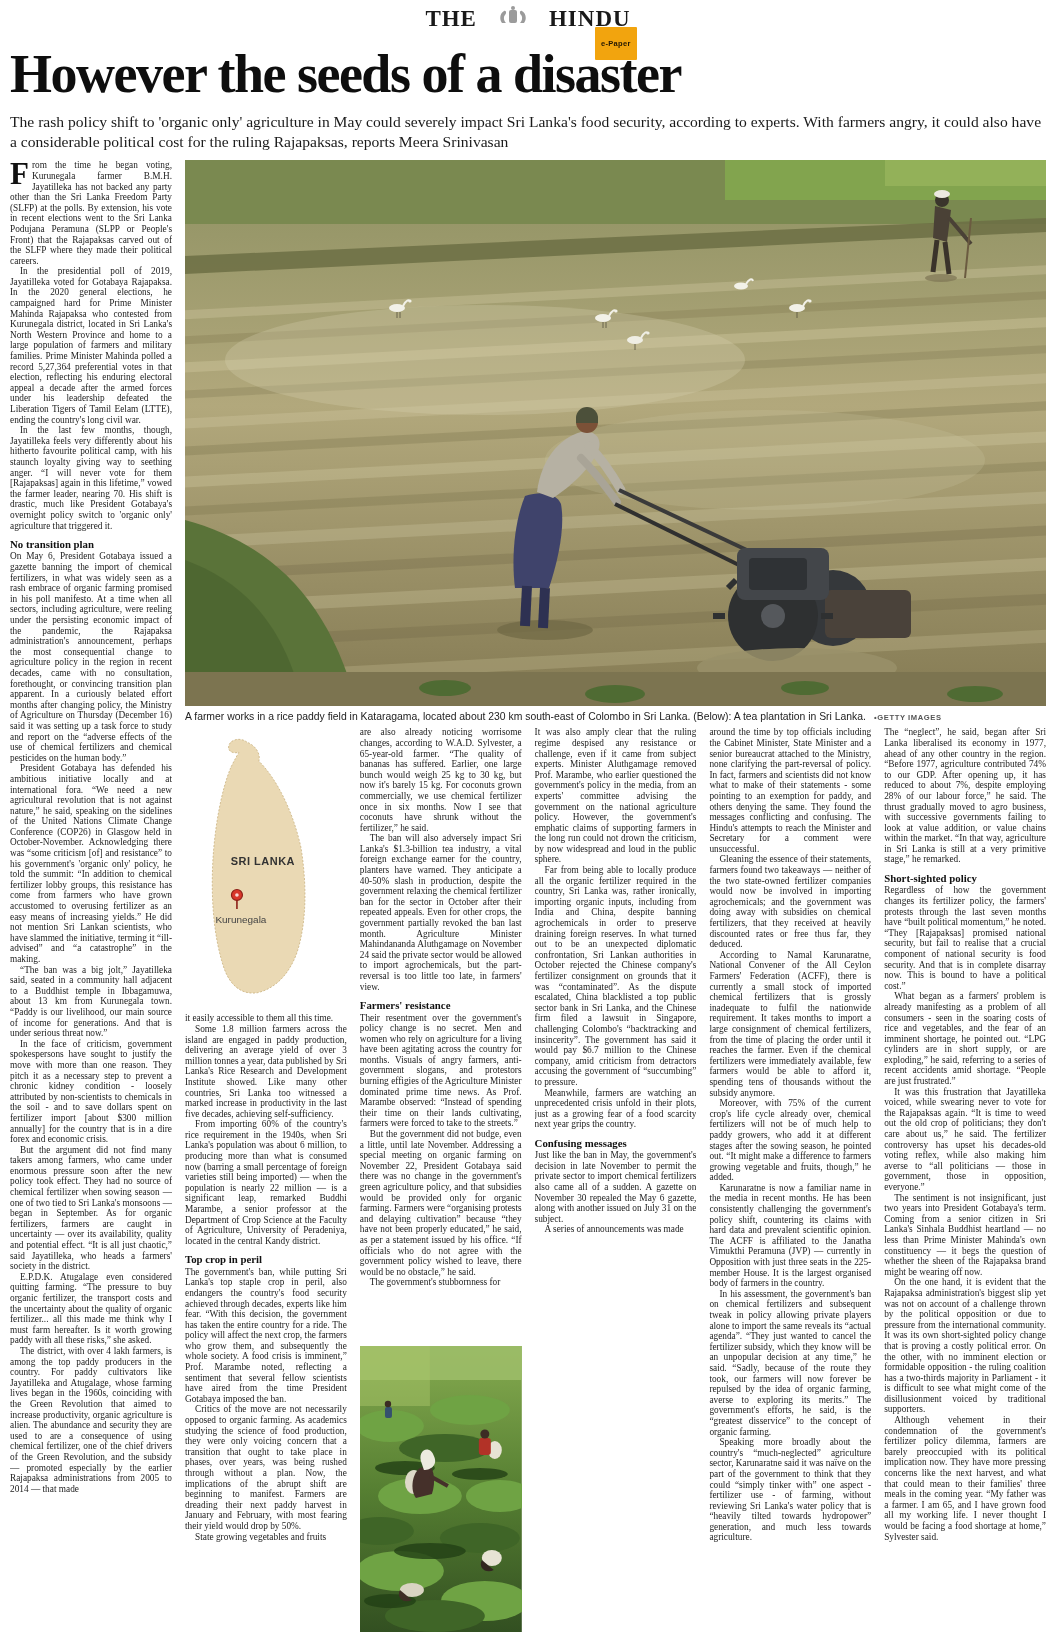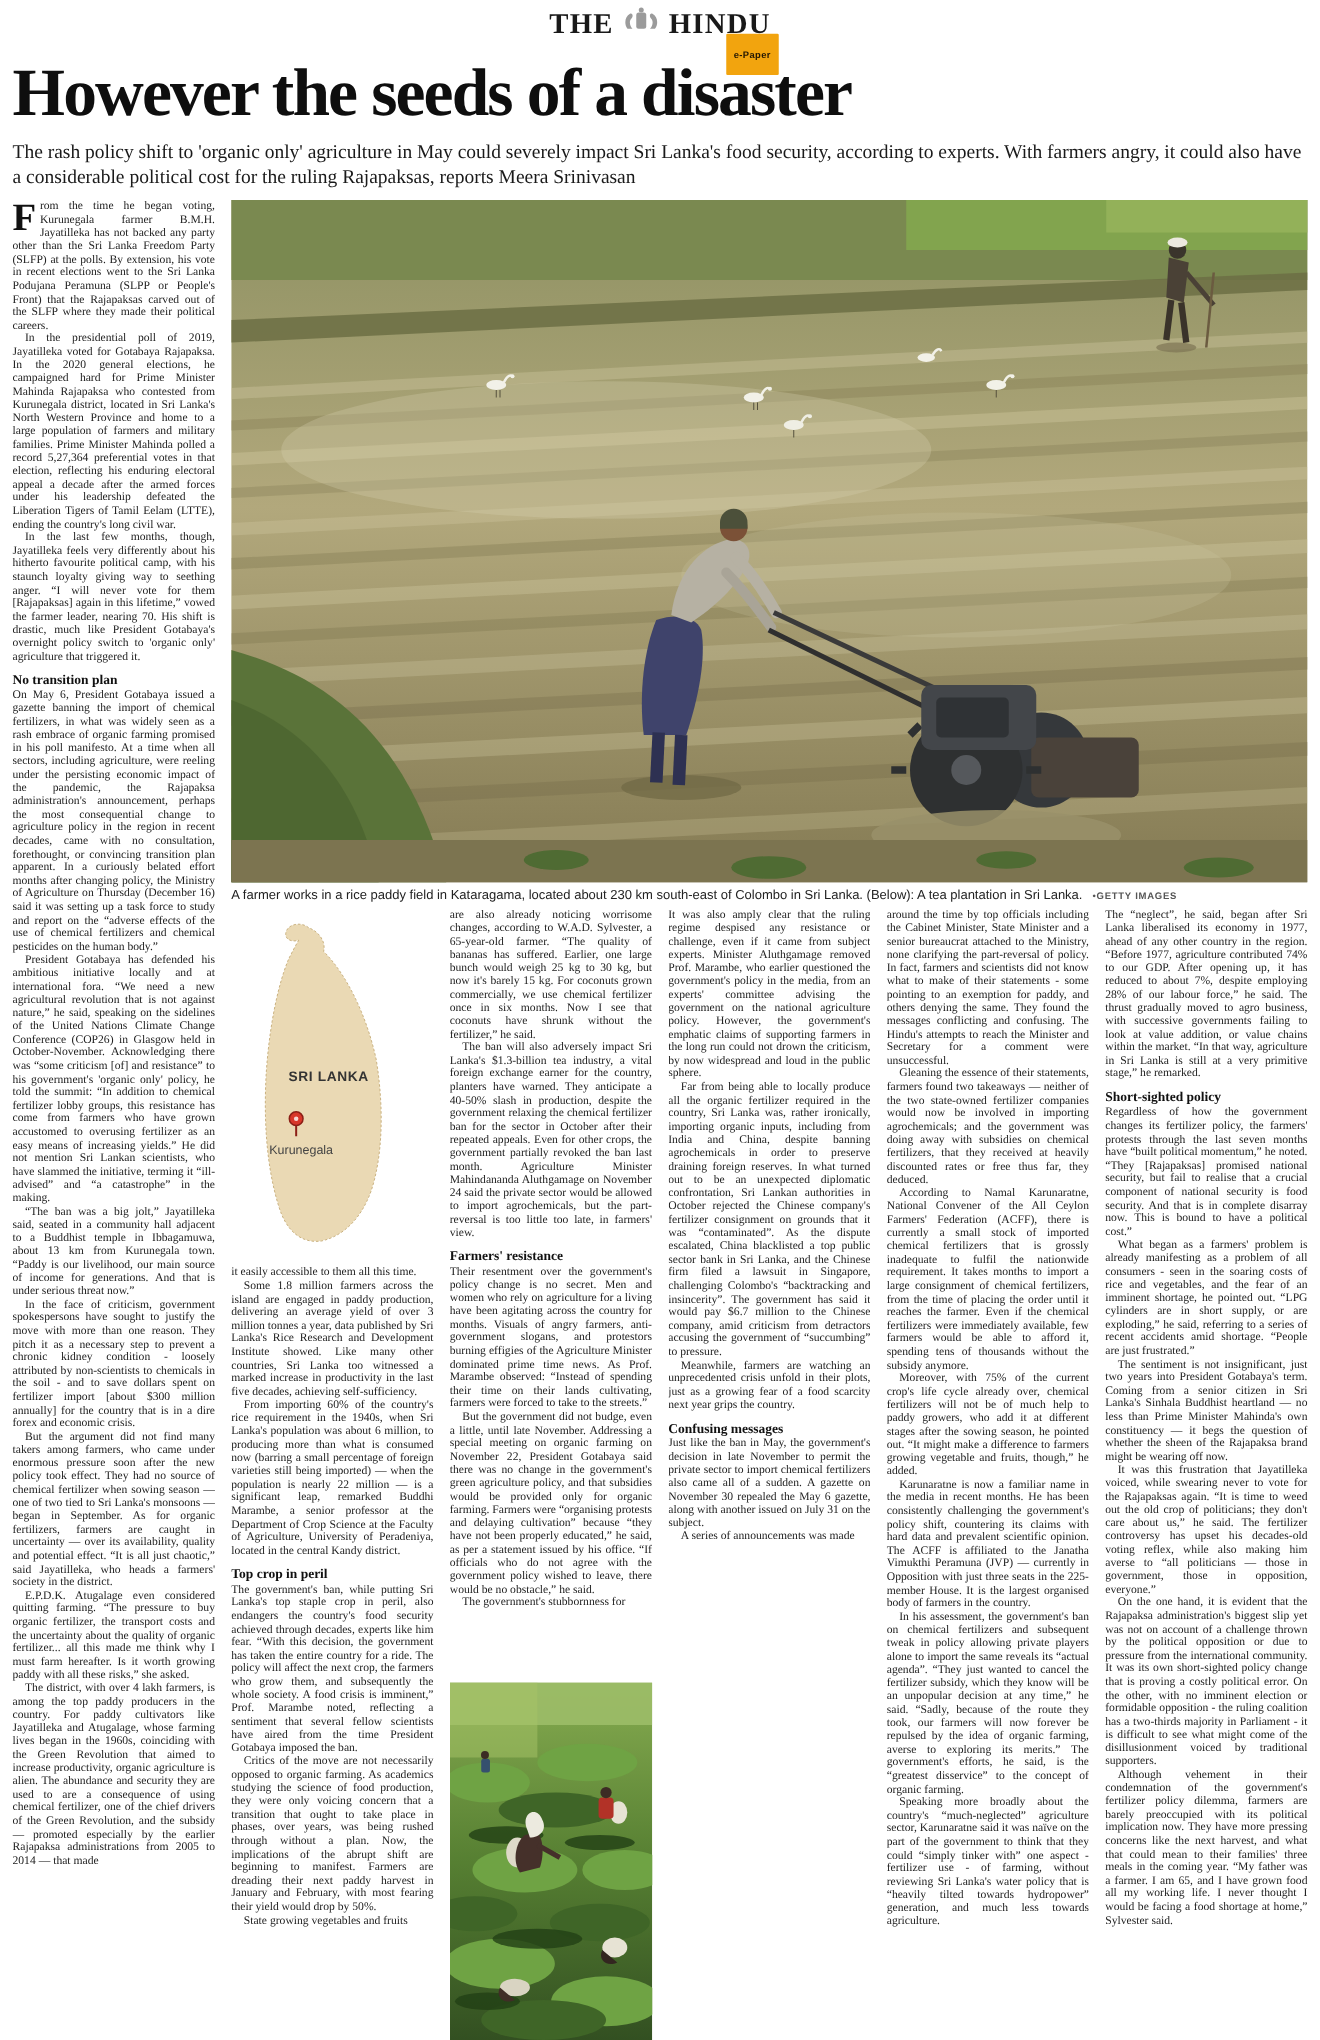--- a/index.html
+++ b/index.html
@@ -1,20 +1,20 @@
 <!DOCTYPE html>
 <html><head>
 <meta charset="utf-8">
 <style>
   html,body{margin:0;padding:0;}
   body{width:1056px;height:1632px;background:#ffffff;color:#1c1c1c;
        font-family:"Liberation Serif","DejaVu Serif",serif;overflow:hidden;position:relative;}
   
   .masthead-row{position:relative;height:36px;padding-top:5px;display:flex;justify-content:center;align-items:flex-start;}
-  .wordmark{display:flex;align-items:center;gap:5px;position:relative;}
+  .wordmark{display:flex;align-items:center;gap:19px;position:relative;}
   .mh-text{font-size:23px;font-weight:700;letter-spacing:1px;color:#191919;line-height:1;}
   .epaper-badge{position:absolute;right:-6px;top:22px;background:#f2a40e;color:#231703;
     font-family:"Liberation Sans","DejaVu Sans",sans-serif;font-size:7.5px;font-weight:700;
     padding:12px 6px;border-radius:1px;letter-spacing:.3px;}
   
   .headline{margin:6px 10px 0;font-size:54px;font-weight:700;letter-spacing:-1.5px;line-height:1.02;color:#0e0e0e;}
   .standfirst{margin:10px 10px 9px;font-size:15.6px;line-height:1.26;color:#1a1a1a;}
   .standfirst b{font-weight:400;}
   
   .content{display:flex;gap:13px;padding:0 10px;height:1474px;}
@@ -317,20 +317,20 @@
           <p class="para">Moreover, with 75% of the current crop's life cycle already over, chemical fertilizers will not be of much help to paddy growers, who add it at different stages after the sowing season, he pointed out. “It might make a difference to farmers growing vegetable and fruits, though,” he added.</p>
           <p class="para">Karunaratne is now a familiar name in the media in recent months. He has been consistently challenging the government's policy shift, countering its claims with hard data and prevalent scientific opinion. The ACFF is affiliated to the Janatha Vimukthi Peramuna (JVP) — currently in Opposition with just three seats in the 225-member House. It is the largest organised body of farmers in the country.</p>
           <p class="para">In his assessment, the government's ban on chemical fertilizers and subsequent tweak in policy allowing private players alone to import the same reveals its “actual agenda”. “They just wanted to cancel the fertilizer subsidy, which they know will be an unpopular decision at any time,” he said. “Sadly, because of the route they took, our farmers will now forever be repulsed by the idea of organic farming, averse to exploring its merits.” The government's efforts, he said, is the “greatest disservice” to the concept of organic farming.</p>
           <p class="para">Speaking more broadly about the country's “much-neglected” agriculture sector, Karunaratne said it was naïve on the part of the government to think that they could “simply tinker with” one aspect - fertilizer use - of farming, without reviewing Sri Lanka's water policy that is “heavily tilted towards hydropower” generation, and much less towards agriculture.</p>
         </div>
       <div class="col tcol">
           <p class="para">The “neglect”, he said, began after Sri Lanka liberalised its economy in 1977, ahead of any other country in the region. “Before 1977, agriculture contributed 74% to our GDP. After opening up, it has reduced to about 7%, despite employing 28% of our labour force,” he said. The thrust gradually moved to agro business, with successive governments failing to look at value addition, or value chains within the market. “In that way, agriculture in Sri Lanka is still at a very primitive stage,” he remarked.</p>
           <h3 class="subhead">Short-sighted policy</h3>
           <p class="para">Regardless of how the government changes its fertilizer policy, the farmers' protests through the last seven months have “built political momentum,” he noted. “They [Rajapaksas] promised national security, but fail to realise that a crucial component of national security is food security. And that is in complete disarray now. This is bound to have a political cost.”</p>
           <p class="para">What began as a farmers' problem is already manifesting as a problem of all consumers - seen in the soaring costs of rice and vegetables, and the fear of an imminent shortage, he pointed out. “LPG cylinders are in short supply, or are exploding,” he said, referring to a series of recent accidents amid shortage. “People are just frustrated.”</p>
+          <p class="para">It was this frustration that Jayatilleka voiced, while swearing never to vote for the Rajapaksas again. “It is time to weed out the old crop of politicians; they don't care about us,” he said. The fertilizer controversy has upset his decades-old voting reflex, while also making him averse to “all politicians — those in government, those in opposition, everyone.”</p>
           <p class="para">The sentiment is not insignificant, just two years into President Gotabaya's term. Coming from a senior citizen in Sri Lanka's Sinhala Buddhist heartland — no less than Prime Minister Mahinda's own constituency — it begs the question of whether the sheen of the Rajapaksa brand might be wearing off now.</p>
-          <p class="para">It was this frustration that Jayatilleka voiced, while swearing never to vote for the Rajapaksas again. “It is time to weed out the old crop of politicians; they don't care about us,” he said. The fertilizer controversy has upset his decades-old voting reflex, while also making him averse to “all politicians — those in government, those in opposition, everyone.”</p>
           <p class="para">On the one hand, it is evident that the Rajapaksa administration's biggest slip yet was not on account of a challenge thrown by the political opposition or due to pressure from the international community. It was its own short-sighted policy change that is proving a costly political error. On the other, with no imminent election or formidable opposition - the ruling coalition has a two-thirds majority in Parliament - it is difficult to see what might come of the disillusionment voiced by traditional supporters.</p>
           <p class="para">Although vehement in their condemnation of the government's fertilizer policy dilemma, farmers are barely preoccupied with its political implication now. They have more pressing concerns like the next harvest, and what that could mean to their families' three meals in the coming year. “My father was a farmer. I am 65, and I have grown food all my working life. I never thought I would be facing a food shortage at home,” Sylvester said.</p>
         </div>
     </div>
   </div>
 </div>
 
 </body></html>

